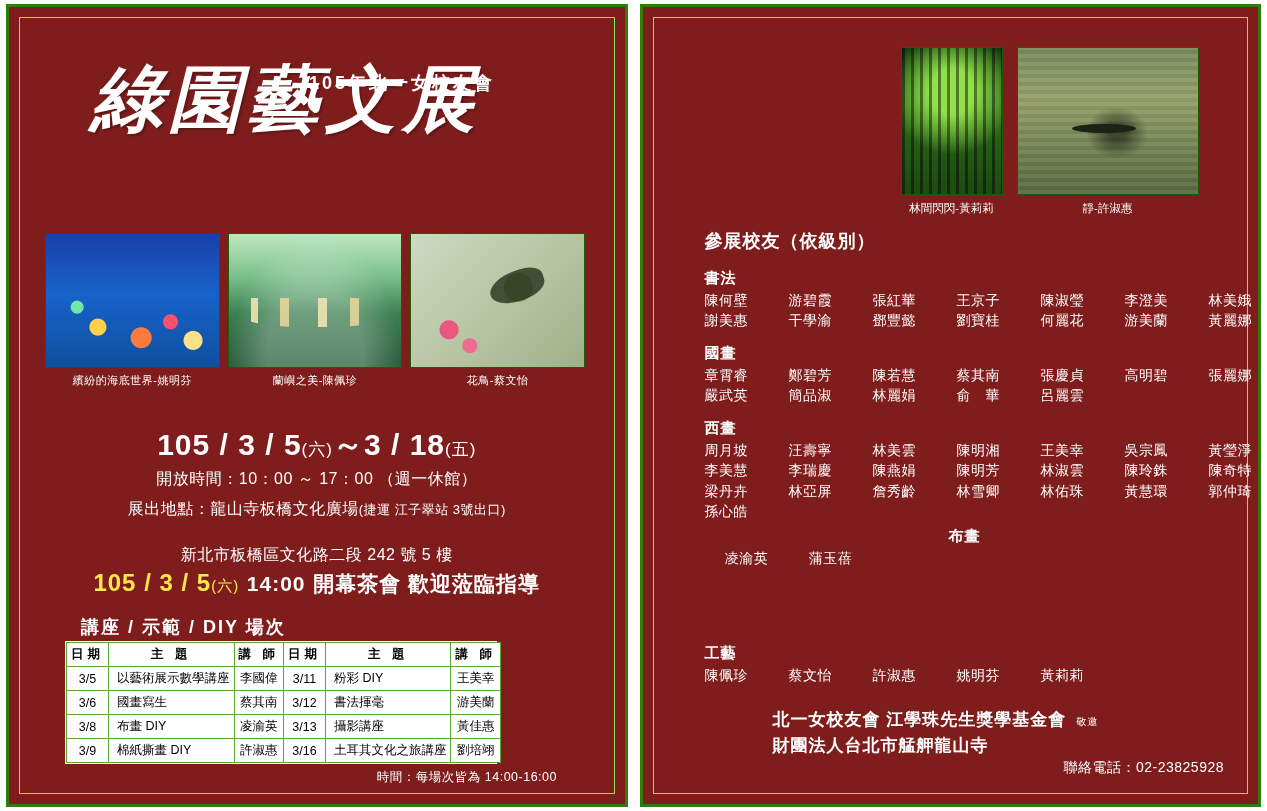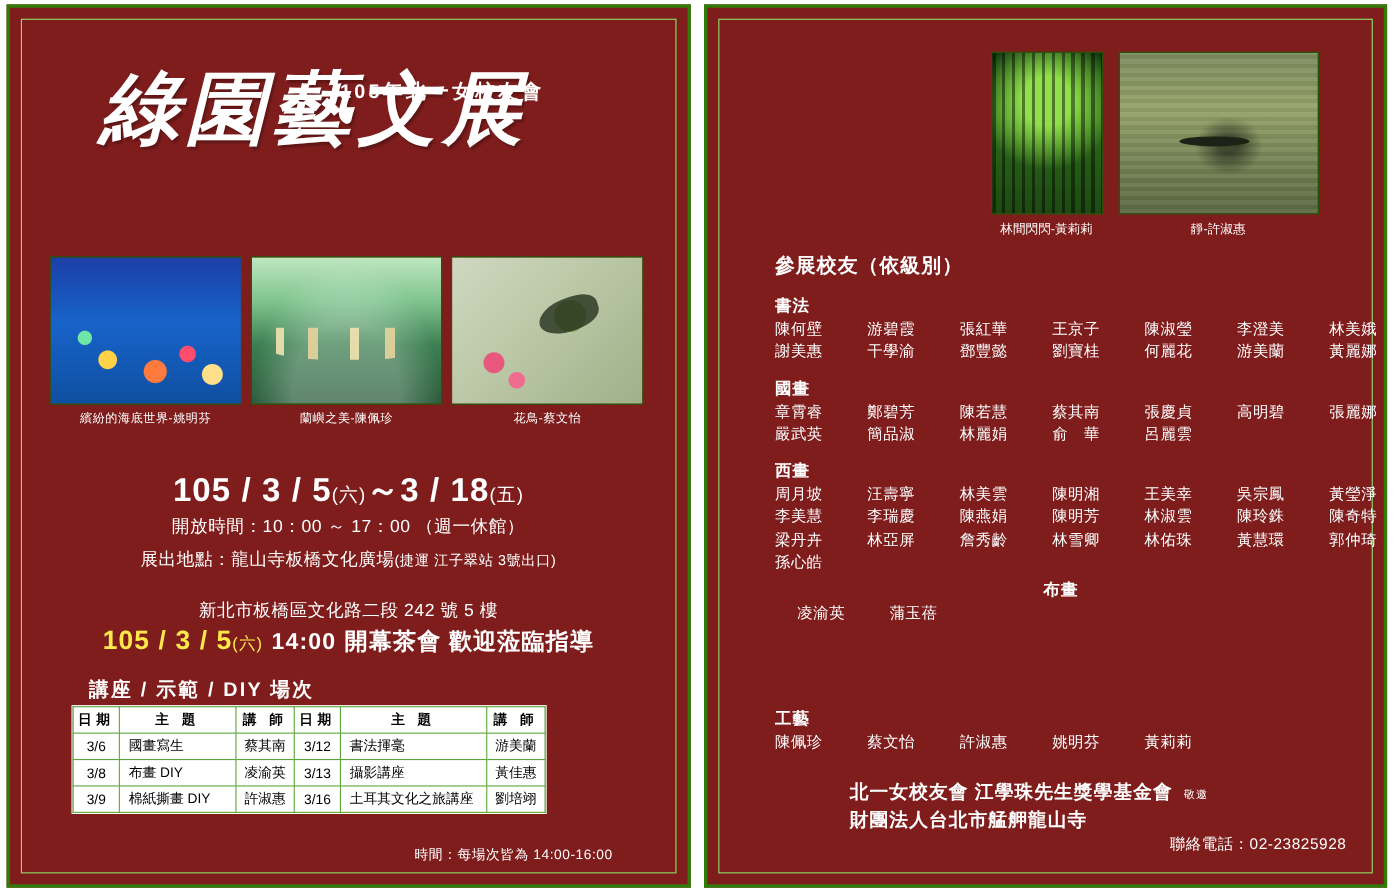--- a/index.html
+++ b/index.html
@@ -364,20 +364,28 @@
             <tr>
               <th class="col-date">日期</th>
               <th class="col-topic">主        題</th>
               <th class="col-speaker">講  師</th>
               <th class="col-date">日期</th>
               <th class="col-topic">主        題</th>
               <th class="col-speaker">講  師</th>
             </tr>
           </thead>
           <tbody>
+            <tr>
+              <td>3/5</td>
+              <td class="topic">以藝術展示數學講座</td>
+              <td>李國偉</td>
+              <td>3/11</td>
+              <td class="topic">粉彩 DIY</td>
+              <td>王美幸</td>
+            </tr>
             <tr>
               <td>3/6</td>
               <td class="topic">國畫寫生</td>
               <td>蔡其南</td>
               <td>3/12</td>
               <td class="topic">書法揮毫</td>
               <td>游美蘭</td>
             </tr>
             <tr>
               <td>3/8</td>

